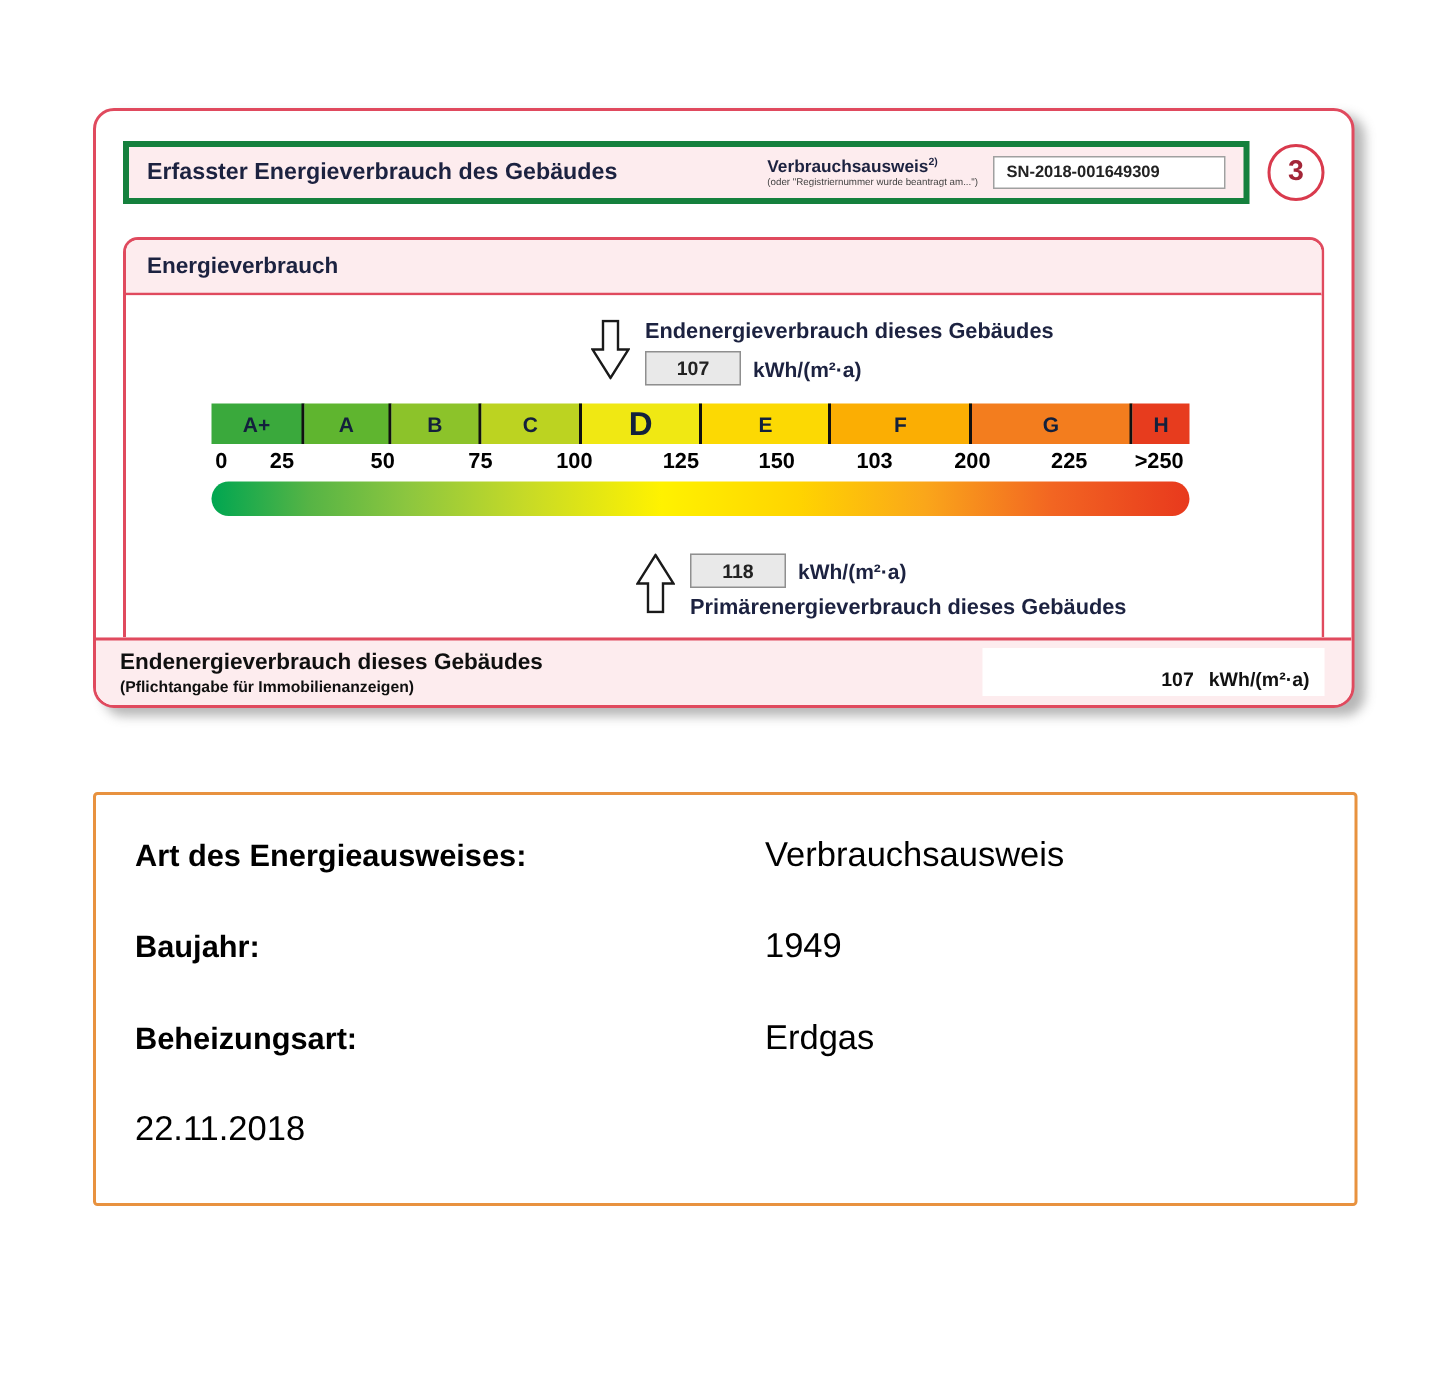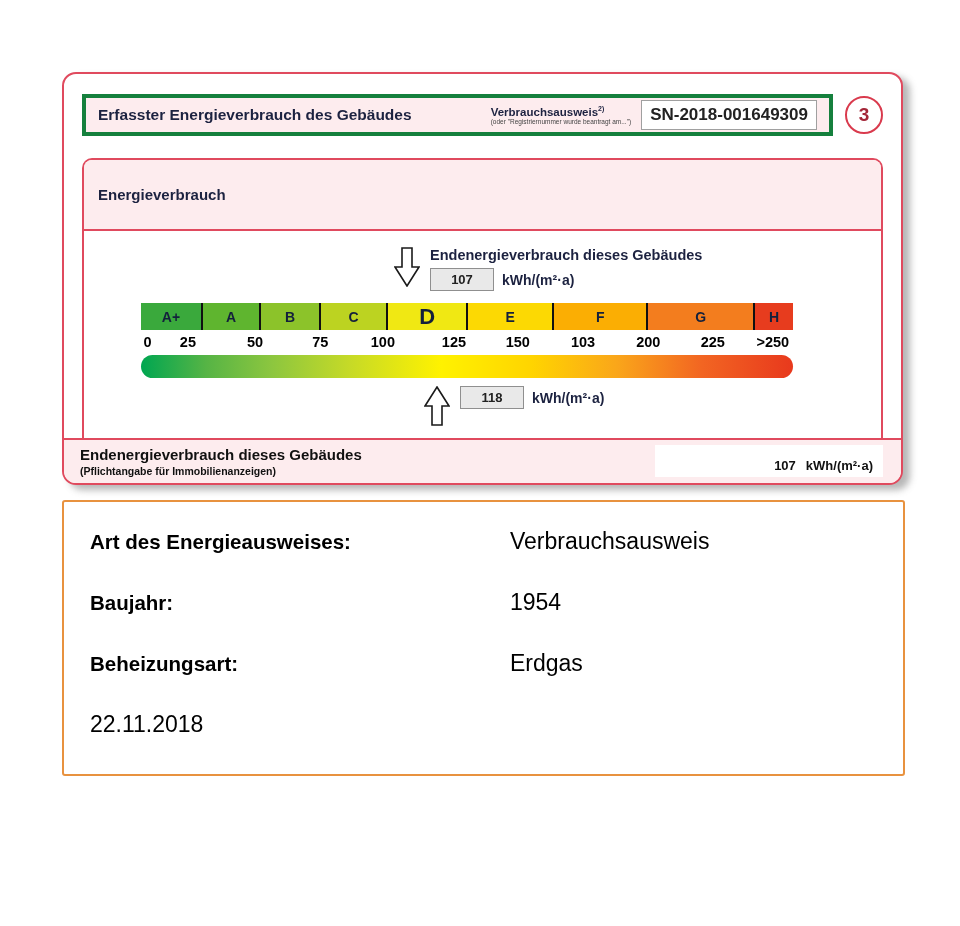--- a/index.html
+++ b/index.html
@@ -25,38 +25,38 @@
     border: 4px solid #15803d; background: #fdecee; padding: 0 12px; min-height: 42px;
   }
   .header-title { font-weight: bold; font-size: 15.5px; color: #1c2240; }
   .reg-group { display: flex; align-items: center; gap: 10px; }
   .reg-labels { display: flex; flex-direction: column; }
   .reg-label { font-weight: bold; font-size: 11.5px; color: #1c2240; }
   .reg-label sup { font-size: 7px; }
   .reg-note { font-size: 6.5px; color: #444; margin-top: 1px; }
   .reg-value {
     background: #fff; border: 1px solid #a0a0a0; min-width: 155px;
-    font-size: 17px; font-weight: bold; color: #222; padding: 4px 8px;
+    font-size: 11px; font-weight: bold; color: #222; padding: 4px 8px;
   }
   .page-badge {
     flex: 0 0 auto; width: 38px; height: 38px; border: 2.5px solid #d93a4d;
     border-radius: 50%; display: flex; align-items: center; justify-content: center;
     font-size: 19px; font-weight: bold; color: #a32638; background: #fff;
   }
 
   .section { border: 2px solid #e04a5e; border-bottom: none; border-radius: 10px 10px 0 0; }
   .section-title {
     background: #fdecee; border-bottom: 2px solid #e04a5e; border-radius: 8px 8px 0 0;
-    font-weight: bold; font-size: 15px; color: #1c2240; padding: 26px 14px;
+    font-weight: bold; font-size: 15px; color: #1c2240; padding: 9px 14px;
   }
   .section-body { background: #fff; padding: 16px 20px 12px 20px; }
 
   .annot { display: flex; gap: 10px; align-items: flex-start; }
   .top-annot { margin-left: 290px; margin-bottom: 12px; }
-  .bottom-annot { margin-left: 320px; margin-top: 8px; }
+  .bottom-annot { margin-left: 320px; margin-top: 25px; }
   .annot-col { display: flex; flex-direction: column; gap: 5px; }
   .annot-title { font-weight: bold; font-size: 14.5px; color: #1c2240; }
   .annot-valrow { display: flex; align-items: center; gap: 8px; }
   .value-box {
     background: #e9e9e9; border: 1px solid #8f8f8f; min-width: 64px;
     text-align: center; font-weight: bold; font-size: 13px; padding: 3px 6px; color: #222;
   }
   .unit { font-weight: bold; font-size: 14px; color: #1c2240; }
   .arrow-icon { flex: 0 0 auto; }
 
@@ -85,21 +85,21 @@
   .strip-title { font-weight: bold; font-size: 15px; color: #101010; }
   .strip-subtitle { font-weight: bold; font-size: 10.5px; color: #101010; margin-top: 2px; }
   .strip-valuebox {
     width: 228px; background: #fff; display: flex; align-items: flex-end;
     justify-content: flex-end; gap: 10px; padding: 4px 10px;
     font-weight: bold; font-size: 13px; color: #111; margin-right: 8px;
   }
 
   
   .info-box {
-    position: absolute; left: 62px; top: 500px; width: 843px;
+    position: absolute; left: 62px; top: 528px; width: 843px;
     border: 2px solid #e8923f; border-radius: 3px; background: #fff;
     padding: 26px 26px 2px 26px;
   }
   .info-row { display: grid; grid-template-columns: 420px 1fr; align-items: baseline; margin-bottom: 34px; }
   .info-label { font-weight: bold; font-size: 20.5px; color: #000; }
   .info-value { font-size: 23px; color: #000; }
 </style>
 </head>
 <body>
 
@@ -168,20 +168,21 @@
 
         <div class="annot bottom-annot">
           <svg class="arrow-icon" width="26" height="40" viewBox="0 0 26 40">
             <path d="M13 1 L25 20 L18 20 L18 39 L8 39 L8 20 L1 20 Z" fill="#ffffff" stroke="#1a1a1a" stroke-width="1.6"></path>
           </svg>
           <div class="annot-col">
             <div class="annot-valrow">
               <div class="value-box">118</div>
               <div class="unit">kWh/(m²·a)</div>
             </div>
+            <div class="annot-title">Primärenergieverbrauch dieses Gebäudes</div>
           </div>
         </div>
 
       </div>
     </div>
 
     <div class="footer-strip">
       <div class="strip-left">
         <div class="strip-title">Endenergieverbrauch dieses Gebäudes</div>
         <div class="strip-subtitle">(Pflichtangabe für Immobilienanzeigen)</div>
@@ -194,21 +195,21 @@
 
   </div>
 
   <div class="info-box">
       <div class="info-row">
         <div class="info-label">Art des Energieausweises:</div>
         <div class="info-value">Verbrauchsausweis</div>
       </div>
       <div class="info-row">
         <div class="info-label">Baujahr:</div>
-        <div class="info-value">1954</div>
+        <div class="info-value">1949</div>
       </div>
       <div class="info-row">
         <div class="info-label">Beheizungsart:</div>
         <div class="info-value">Erdgas</div>
       </div>
       <div class="info-row">
         <div class="info-value">22.11.2018</div>
       </div>
     </div>
 

